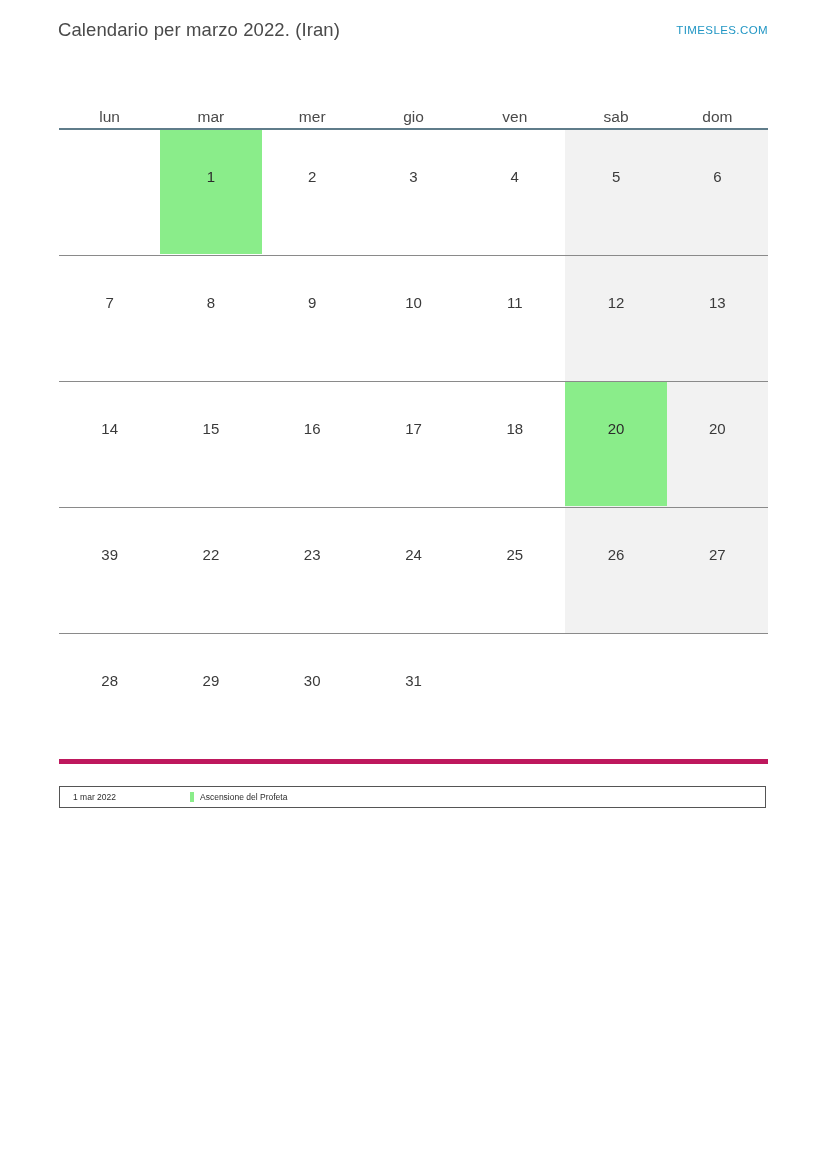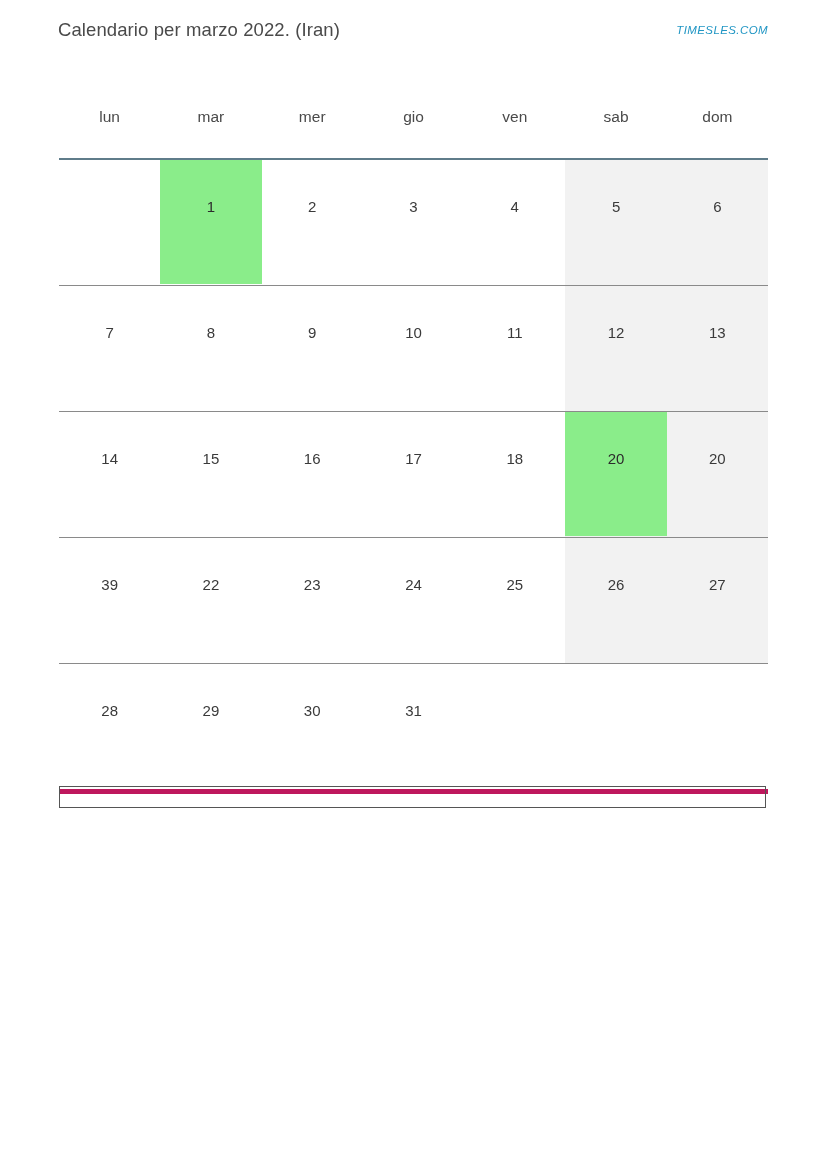--- a/index.html
+++ b/index.html
@@ -40,21 +40,20 @@
     white-space: nowrap;
   }
   .brand {
     position: absolute;
     right: 58px;
     top: 24px;
     font-size: 11.5px;
     color: #2196c4;
     letter-spacing: 0.4px;
     white-space: nowrap;
-    font-style: italic;
   }
 
   
   .calendar {
     position: absolute;
     left: 59px;
     top: 84px;
     width: 709px;
   }
 
@@ -62,21 +61,21 @@
     border-collapse: collapse;
     table-layout: fixed;
     width: 709px;
   }
   table.cal col.c { width: 101.28px; }
 
   thead th {
     font-weight: normal;
     font-size: 15.5px;
     color: #4a4a4a;
-    padding: 0 0 32px 0;
+    padding: 0 0 2px 0;
     text-align: center;
     vertical-align: bottom;
     height: 42px;
   }
   thead tr.head-rule th {
     padding: 0;
     height: 0;
     border-bottom: 2px solid #5f7c8a;
   }
 
@@ -308,15 +307,20 @@
           <td></td>
           <td></td>
           <td></td>
         </tr>
 
       </tbody>
     </table>
   </div>
 
   <div class="legend">
+    <div class="legend-entry first">
+      <div class="legend-cell legend-date">1 mar 2022</div>
+      <div class="legend-swatch"></div>
+      <div class="legend-text">Ascensione del Profeta</div>
+    </div>
   </div>
 
 </div>
 
 </body></html>

